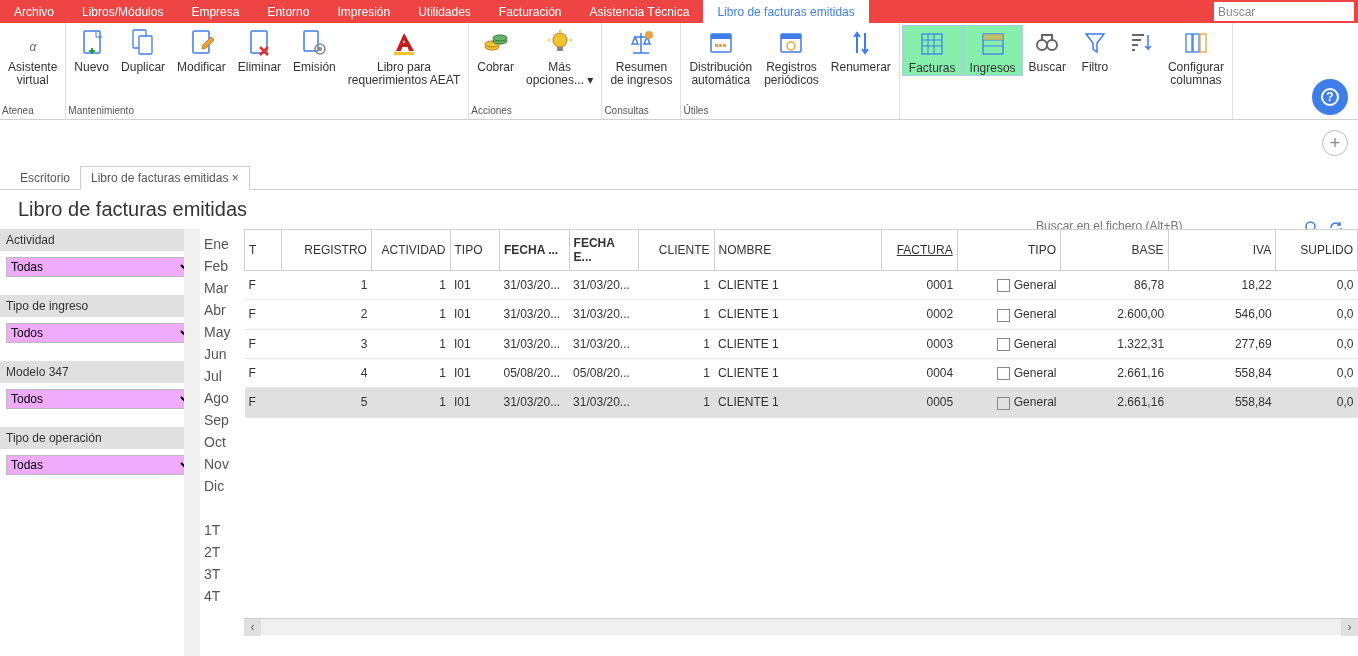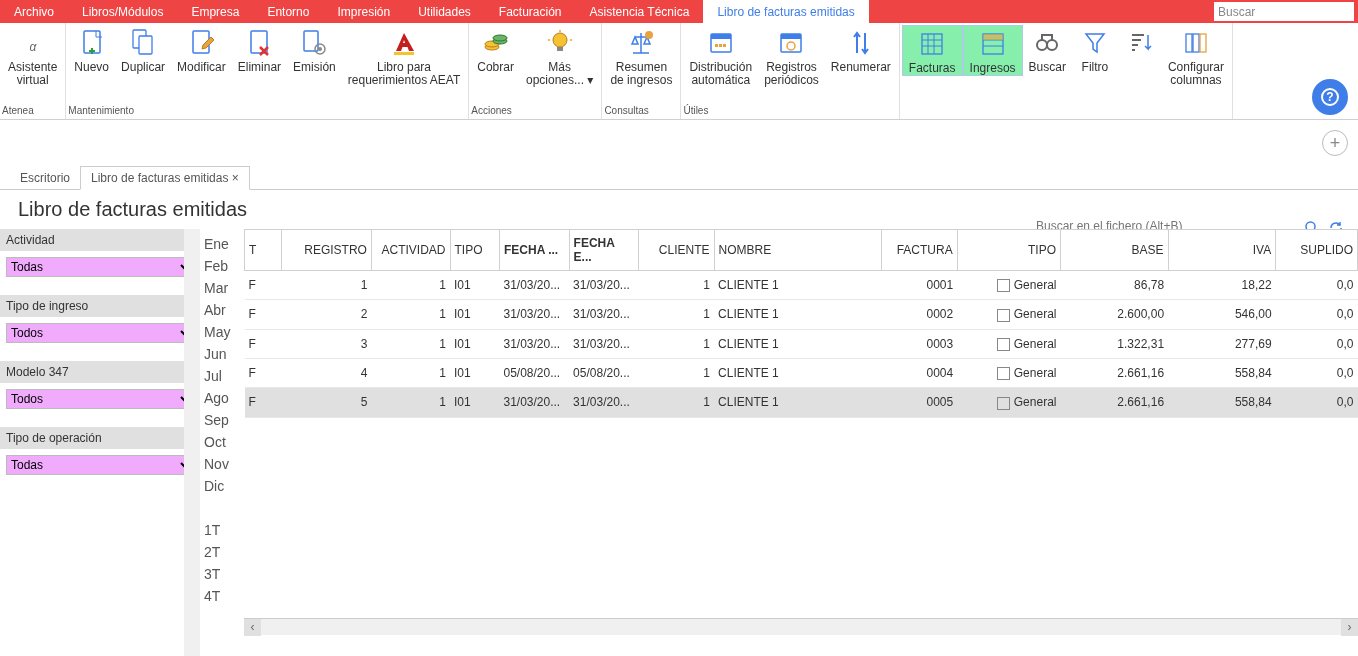--- a/index.html
+++ b/index.html
@@ -354,21 +354,21 @@
       <thead id="ghead">
           <tr>
             <th style="width: 34px;">T</th>
             <th class="r" style="width: 84px;">REGISTRO</th>
             <th class="r" style="width: 70px;">ACTIVIDAD</th>
             <th style="width: 46px;">TIPO</th>
             <th style="width: 62px; font-weight: bold;">FECHA ...</th>
             <th class="bold" style="width: 62px;">FECHA E...</th>
             <th class="r" style="width: 70px;">CLIENTE</th>
             <th style="width: 156px;">NOMBRE</th>
-            <th class="r" style="width: 70px;">FACTURA</th>
+            <th class="r" style="width: 70px; text-decoration: underline;">FACTURA</th>
             <th class="r" style="width: 96px;">TIPO</th>
             <th class="r" style="width: 100px;">BASE</th>
             <th class="r" style="width: 100px;">IVA</th>
             <th class="r" style="width: 76px;">SUPLIDO</th>
           </tr>
         </thead>
       <tbody id="gbody">
           <tr>
             <td>F</td>
             <td class="r">1</td>

